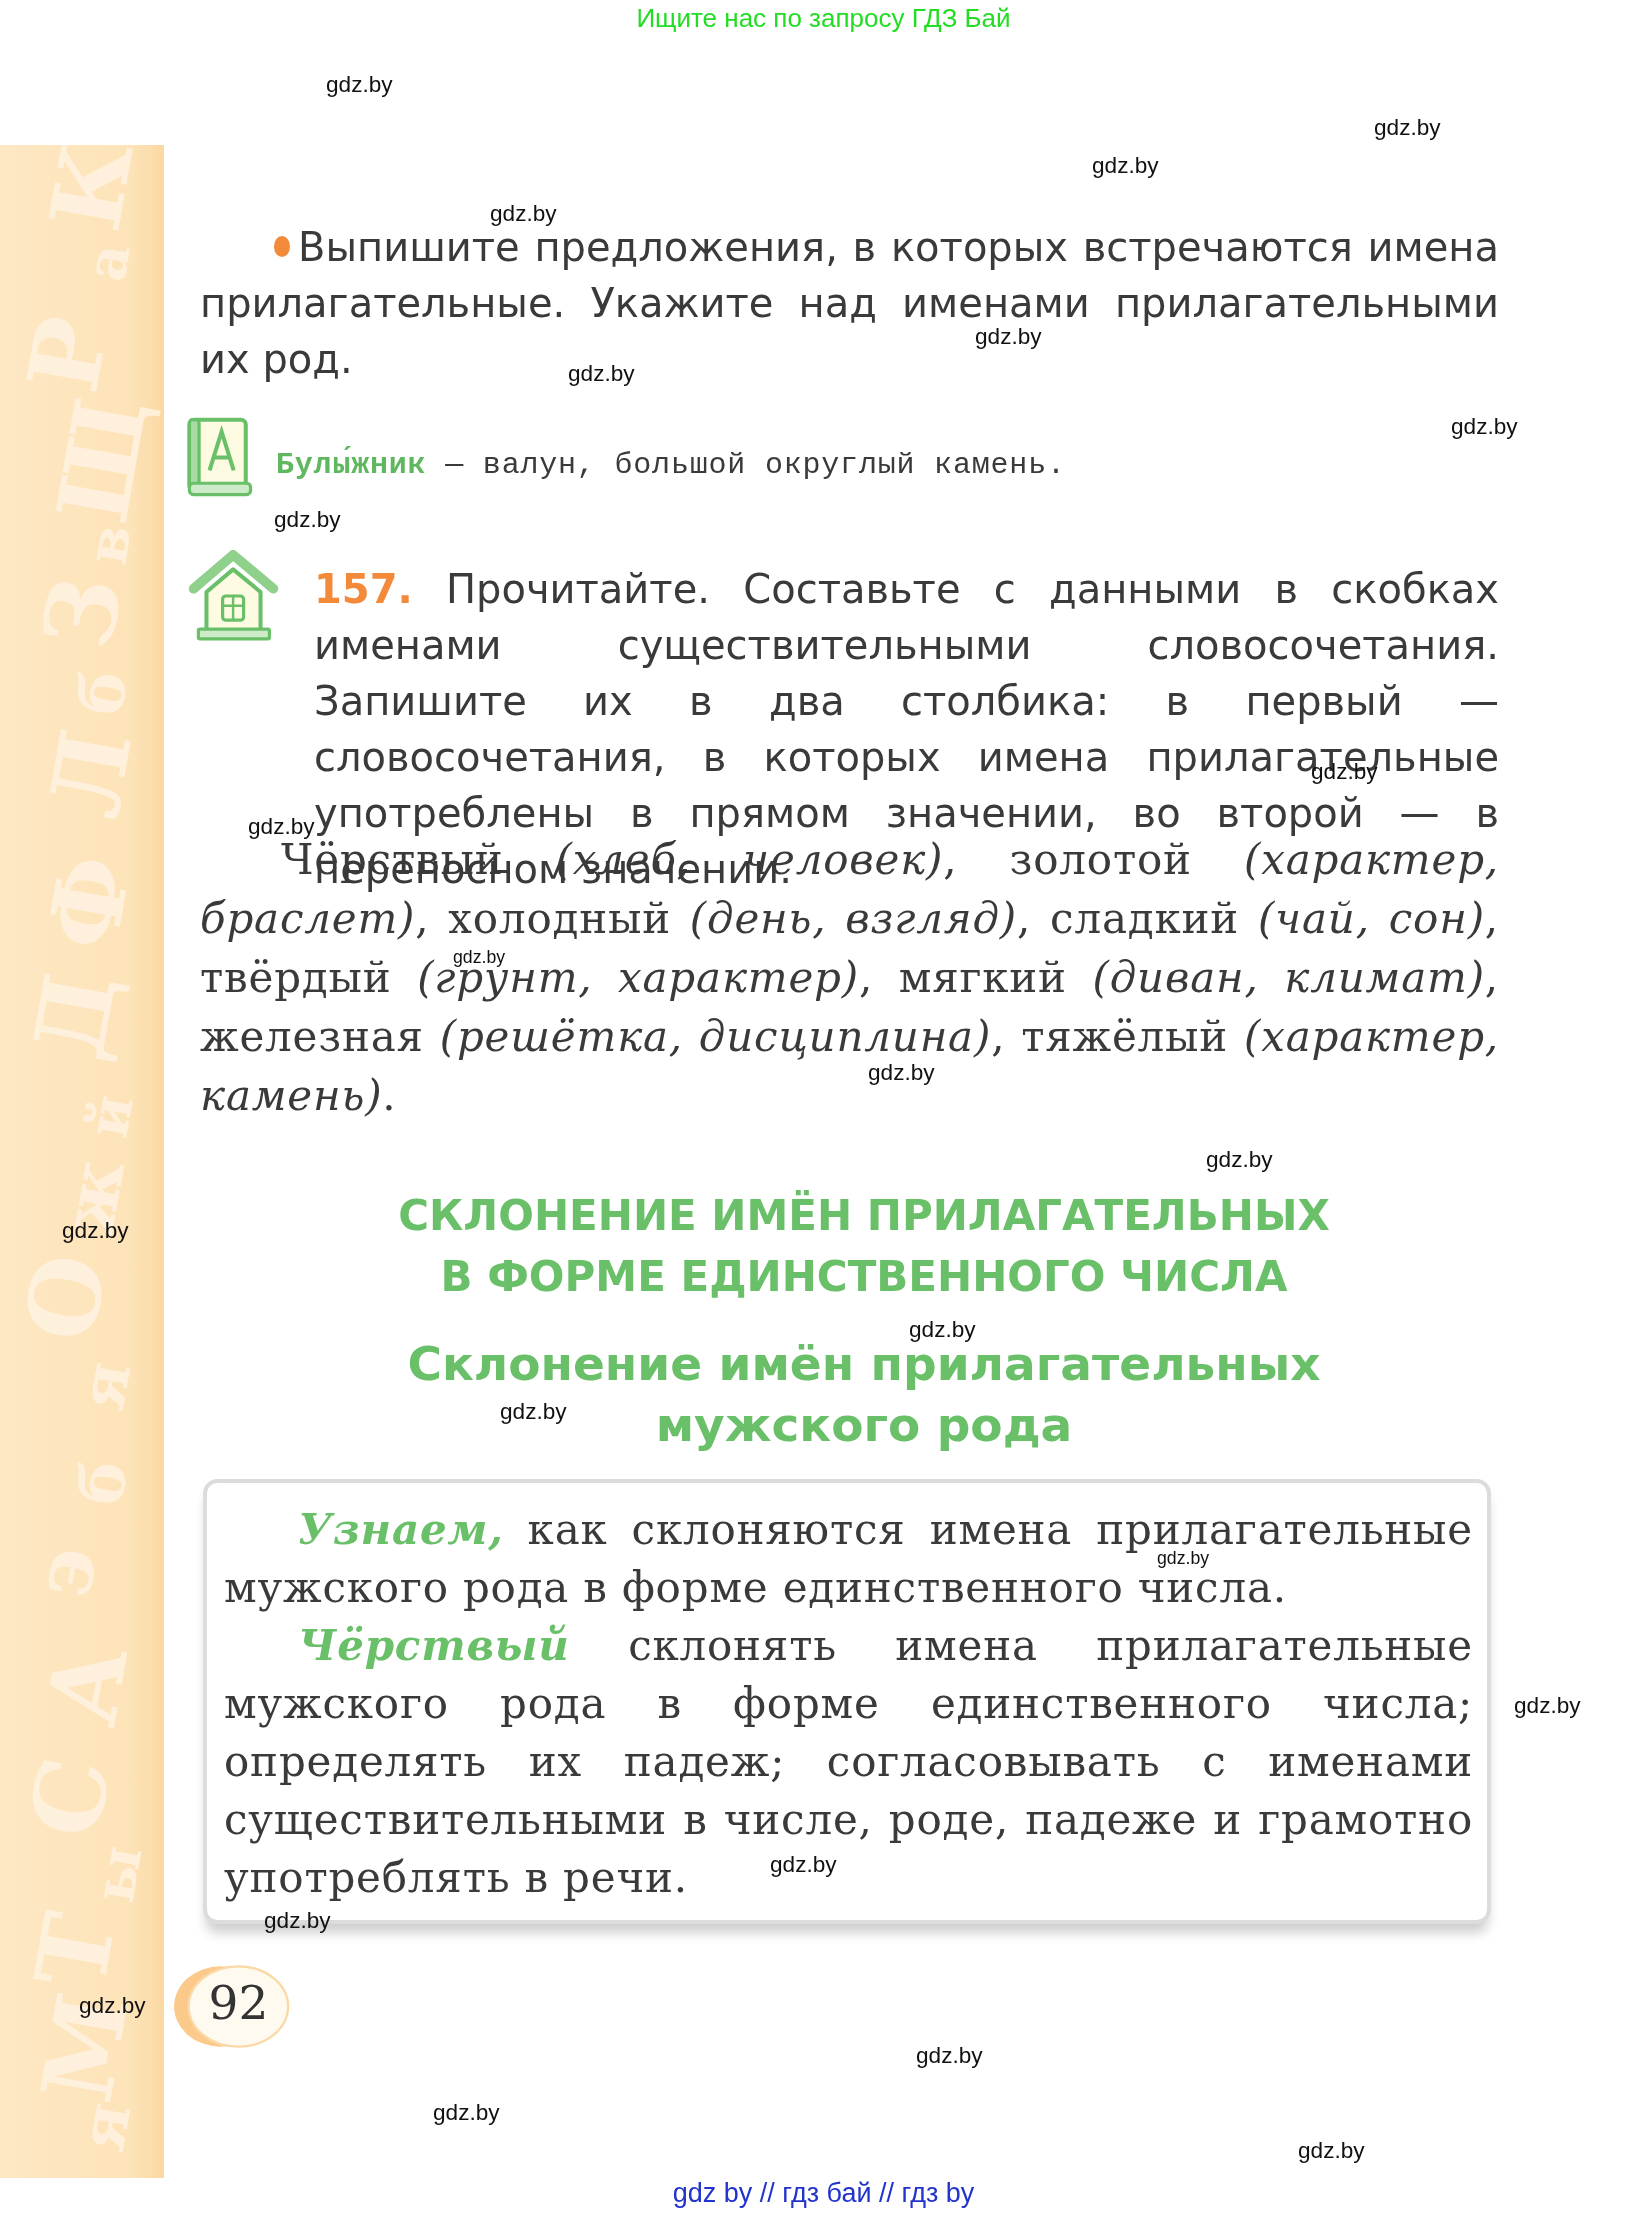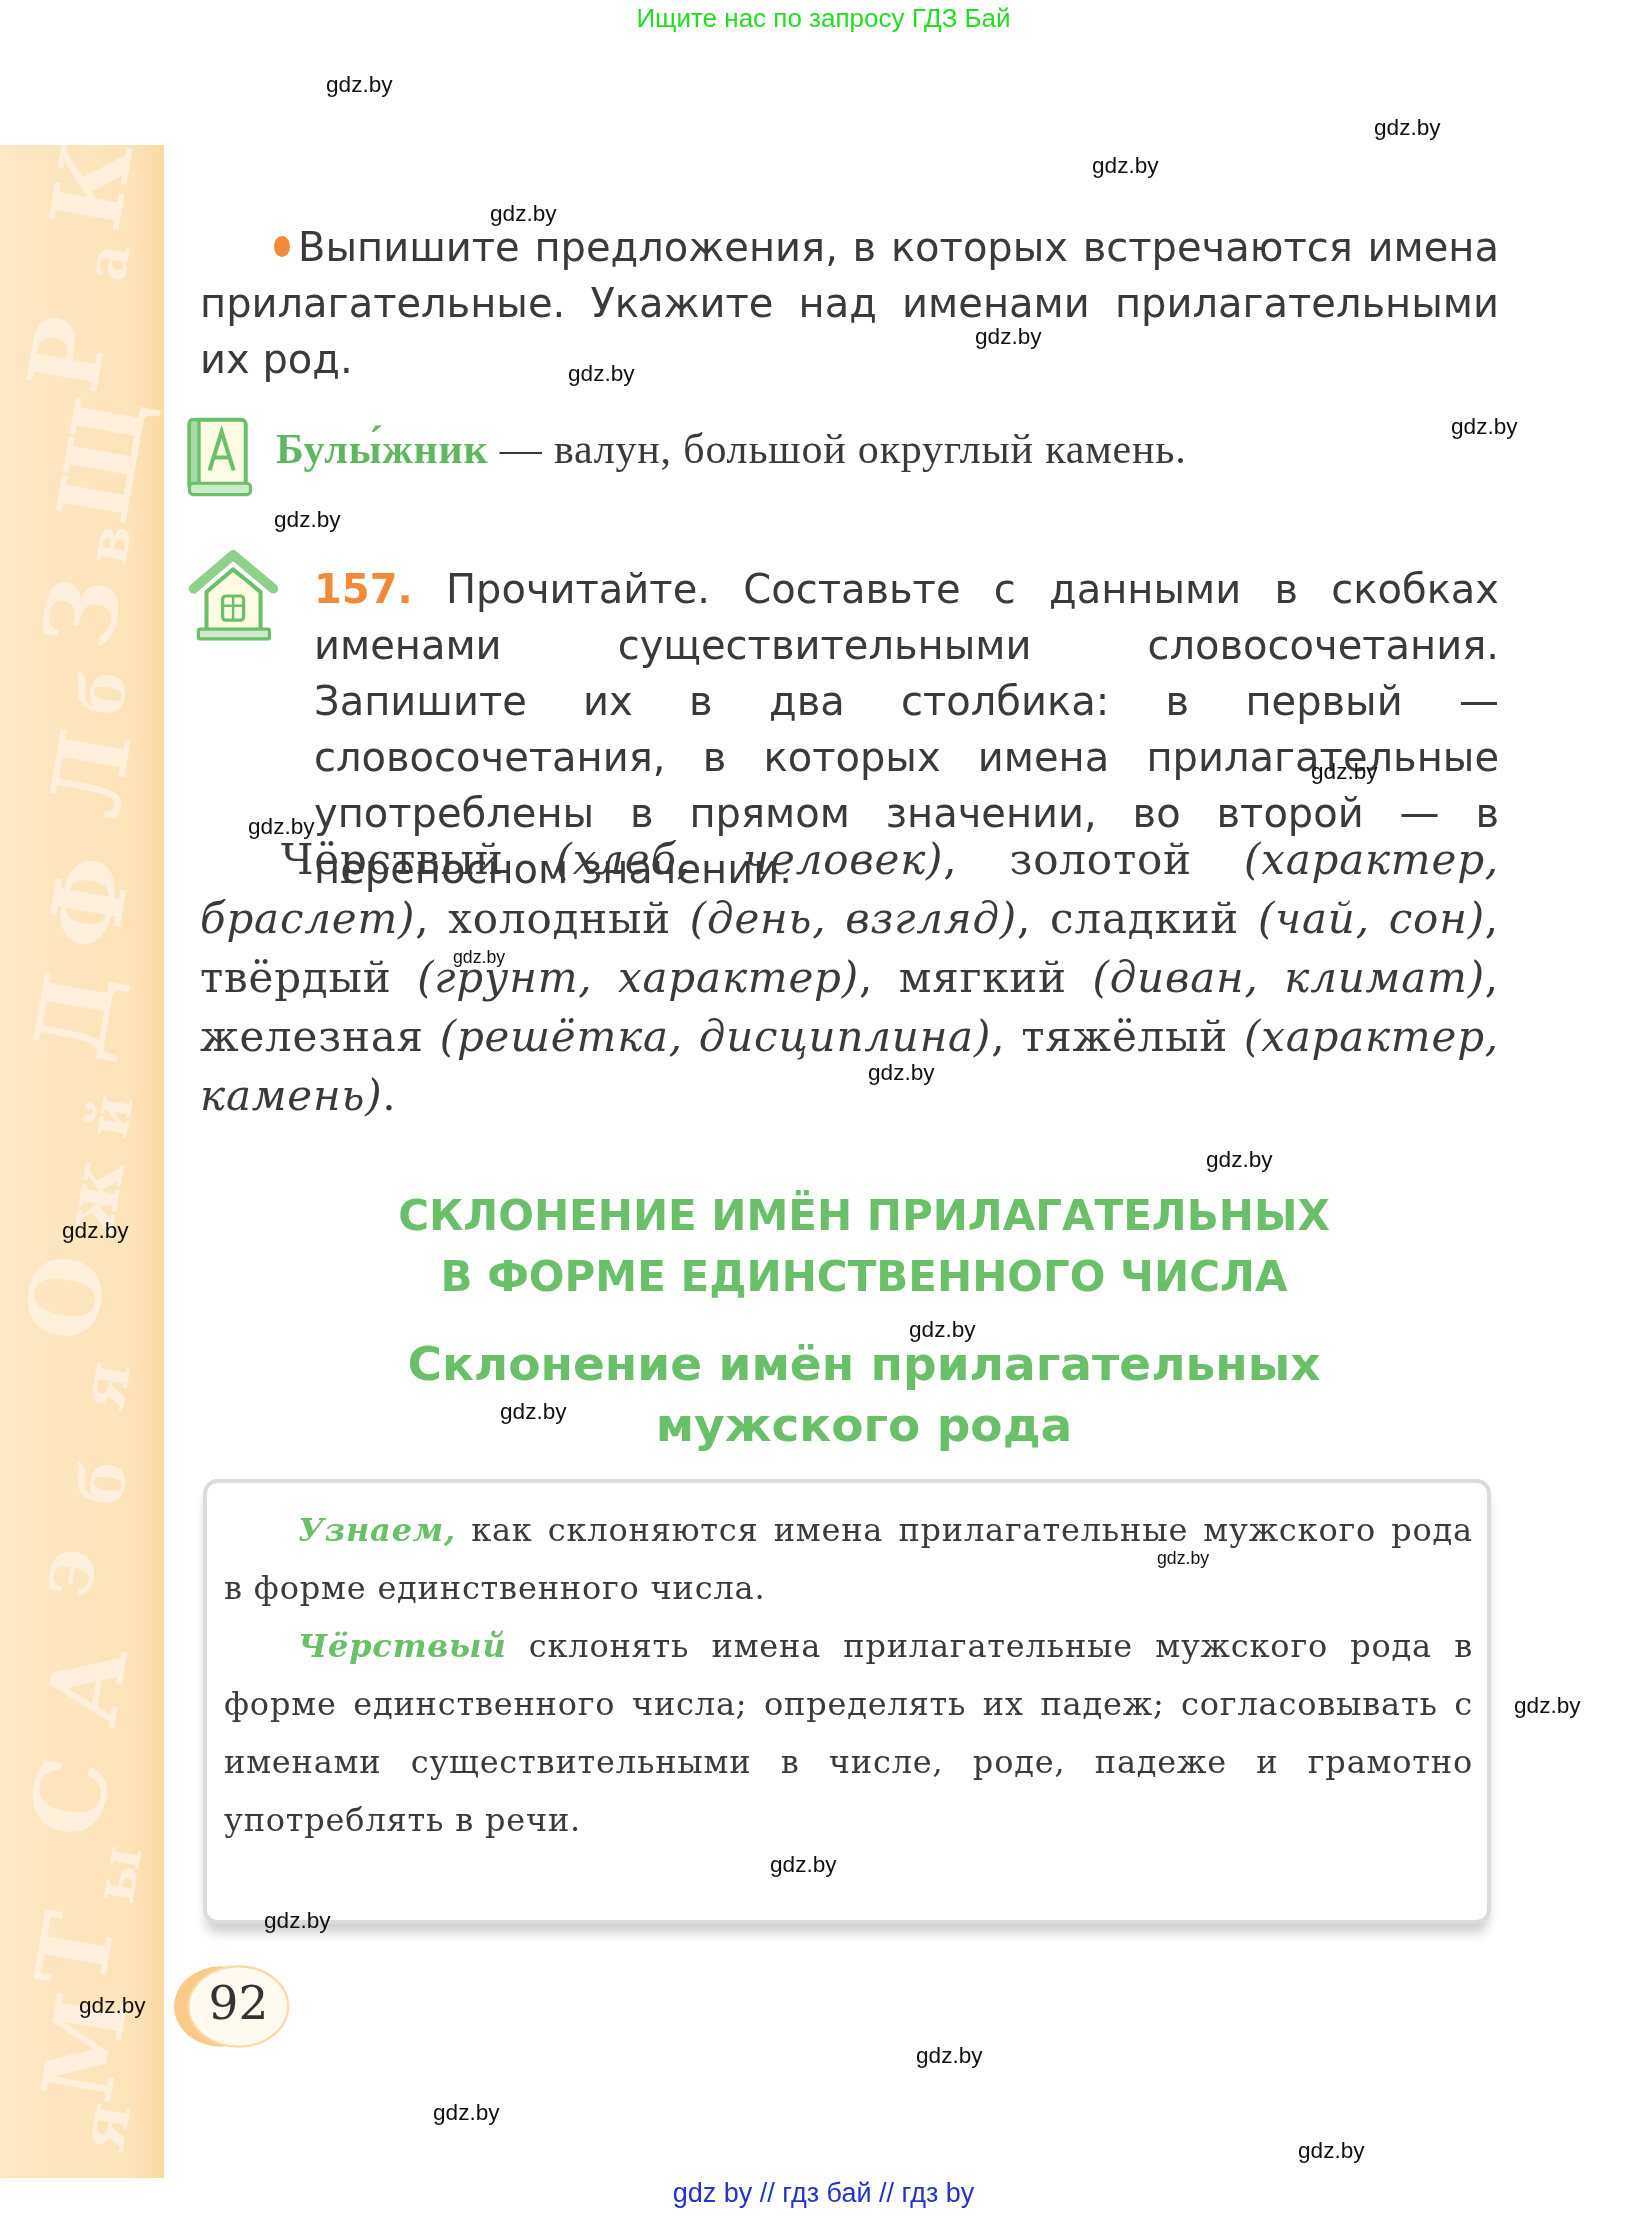--- a/index.html
+++ b/index.html
@@ -10,37 +10,37 @@
   .strip { position:absolute; left:0; top:145px; width:164px; height:2033px;
            background:linear-gradient(to right, #fde8c4 0%, #fde3b8 80%, #fbd8a2 100%); overflow:hidden; }
   .strip-letter { position:absolute; color:#fff3e2; font-family:"DejaVu Serif", serif; font-weight:bold;
                   font-size:97px; transform:rotate(-80deg); opacity:0.85; line-height:1; }
   .wm { position:absolute; font-family:"Liberation Sans", sans-serif; font-size:22.6px; color:#111; line-height:1; }
   .wm.small { font-size:17.7px; }
   .para { position:absolute; font-family:"DejaVu Sans", sans-serif; font-size:40px; color:#3a3a3a;
           line-height:56px; text-align:justify; }
   .bullet { display:inline-block; width:16px; height:21px; border-radius:50%; background:#f28a3a;
             vertical-align:middle; margin-right:8px; margin-bottom:8px; }
-  .def { position:absolute; left:276px; top:425px; font-family:Liberation Serif, serif; font-size:42px;
+  .def { position:absolute; left:276px; top:448px; font-family:Liberation Mono, monospace; font-size:30px;
          color:#3a3a3a; white-space:nowrap; letter-spacing:0.8px; }
   .def .term { color:#5fb85f; font-weight:bold; }
   .icon-book { position:absolute; left:187px; top:417px; width:66px; height:81px; }
   .icon-house { position:absolute; left:187px; top:550px; width:93px; height:92px; }
   .ex-num { color:#f28a3a; font-weight:bold; }
   .serif-para { position:absolute; left:200px; top:830px; width:1299px; font-family:"DejaVu Serif", serif;
                 font-size:42px; line-height:59px; color:#3a3a3a; text-align:justify; letter-spacing:0.8px; }
   .serif-para .it { font-style:italic; }
   .h-caps { position:absolute; left:0; width:1647px; padding-left:81px; box-sizing:border-box; text-align:center;
             font-family:"DejaVu Sans", sans-serif; font-weight:bold; font-size:42px; color:#6abf69; line-height:61px; }
   .h-sub { position:absolute; left:0; width:1647px; padding-left:81px; box-sizing:border-box; text-align:center;
            font-family:"DejaVu Sans", sans-serif; font-weight:bold; font-size:47px; color:#6abf69; line-height:61px; }
   .goal-box { position:absolute; left:203px; top:1479px; width:1288px; height:445px; background:#ffffff;
               border:4.8px solid #dcdcdc; border-radius:14.5px; box-shadow:0 11.3px 11.3px -3.2px #cfcfcf; box-sizing:border-box; }
   .goal-text { position:absolute; left:224px; top:1501px; width:1249px; font-family:"DejaVu Serif", serif;
-               font-size:32px; line-height:58px; color:#3a3a3a; text-align:justify; letter-spacing:0.8px; }
+               font-size:42px; line-height:58px; color:#3a3a3a; text-align:justify; letter-spacing:0.8px; }
   .goal-text .kw { color:#6abf69; font-style:italic; font-weight:bold; }
   .page-badge { position:absolute; left:158px; top:1963px; width:143px; height:87px; }
   .page-num { position:absolute; left:198px; top:1975px; width:81px; text-align:center;
               font-family:"DejaVu Serif", serif; font-size:47px; color:#333; }
   .footer-link { position:absolute; top:2178px; left:0; width:1647px; text-align:center;
                  font-family:"Liberation Sans", sans-serif; font-size:27px; color:#2233cc; }
 </style>
 </head>
 <body>
 

